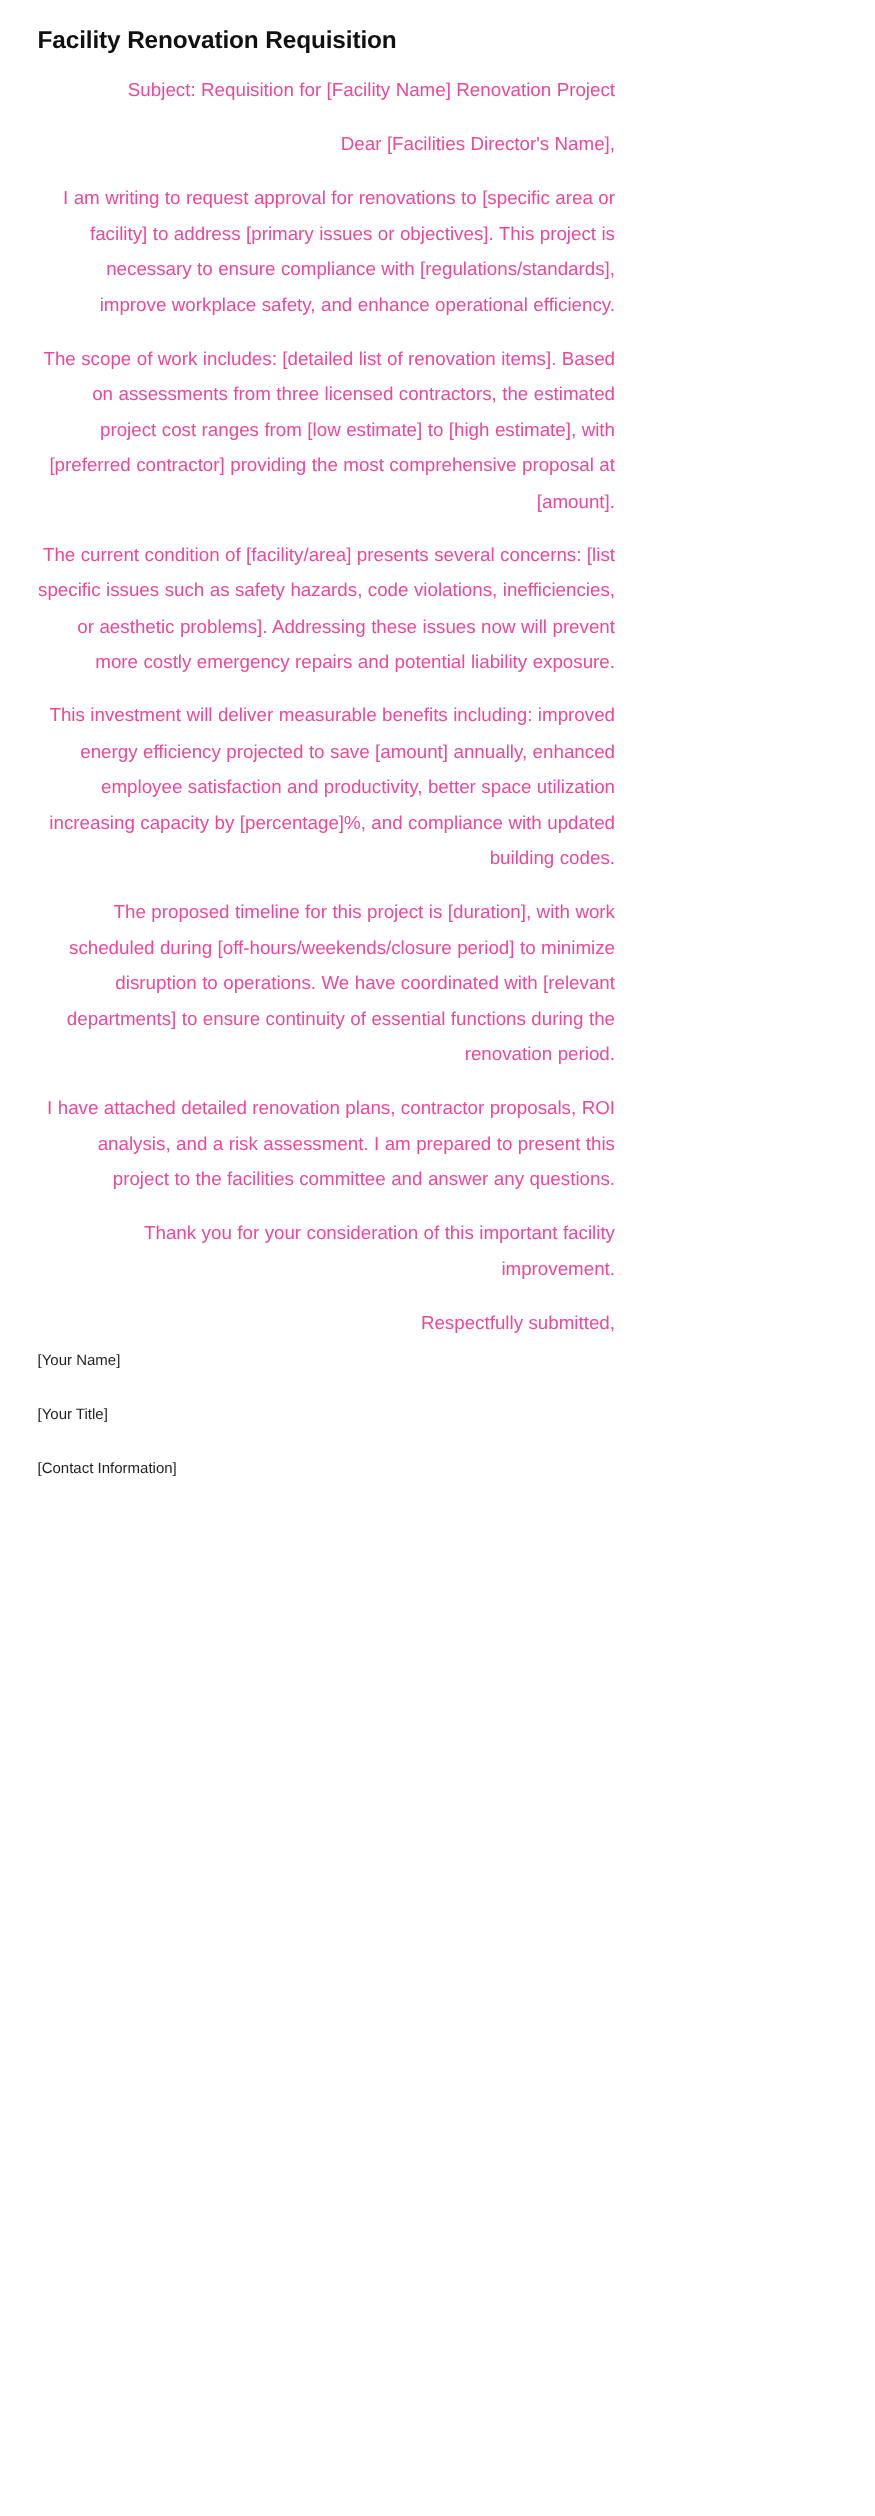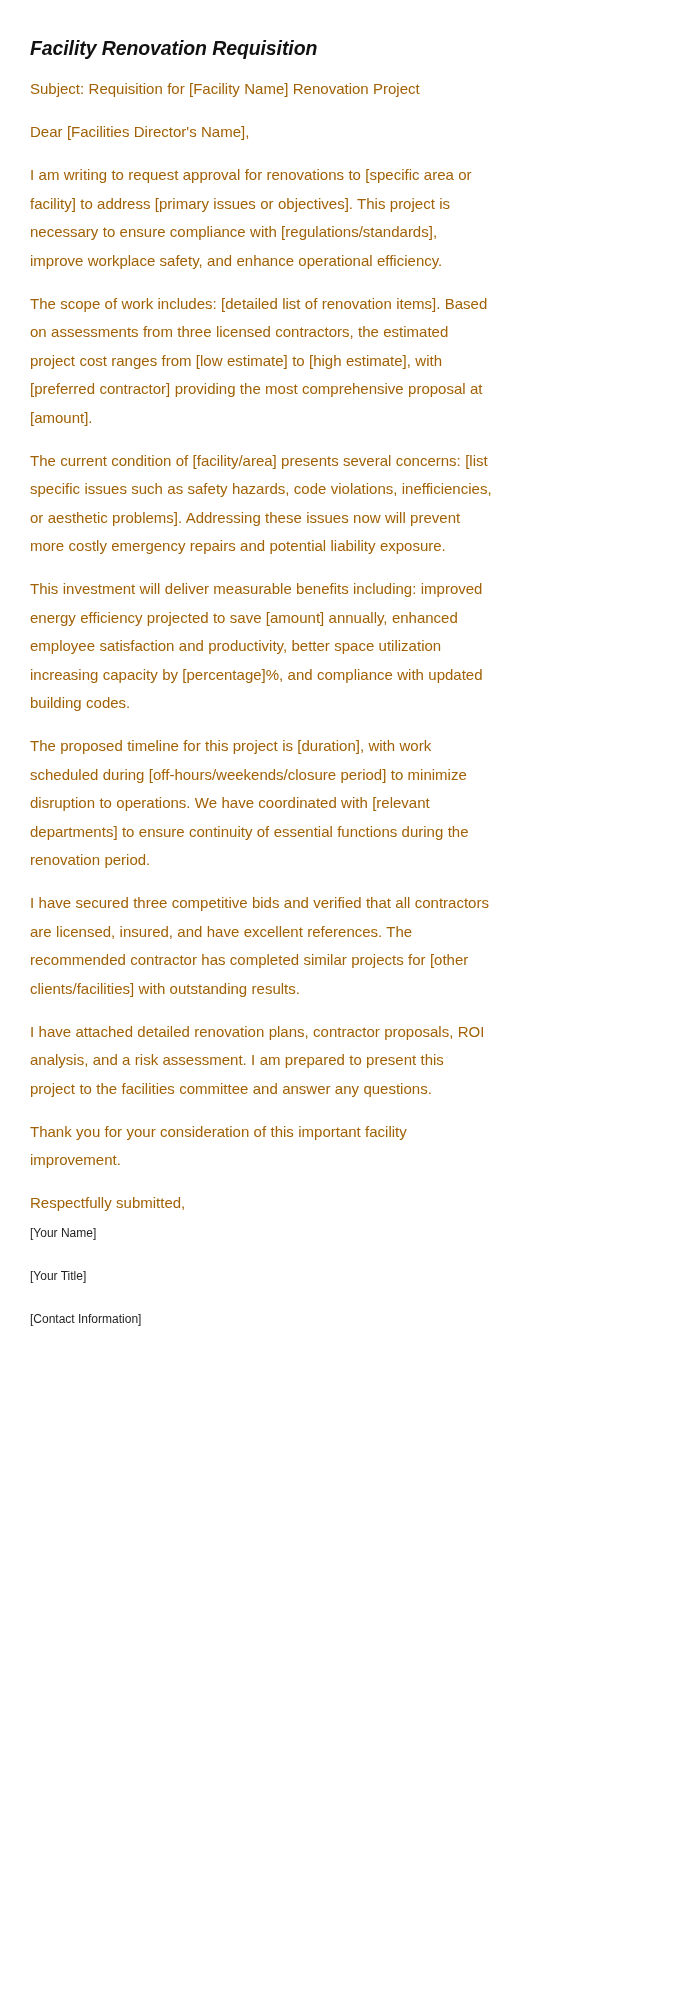--- a/index.html
+++ b/index.html
@@ -23,29 +23,28 @@
   .doc-inner {
     width: 462px;
     margin: 0 0 0 30px;
   }
   .doc-title {
     font-size: 19.5px;
     font-weight: bold;
     line-height: 28px;
     letter-spacing: -0.1px;
     color: #111111;
-    margin: 16px 0 13px 0;
-    font-style: italic;
+    margin: 0 0 13px 0;
   }
   .doc-paragraph {
     font-size: 15px;
     line-height: 28.5px;
-    color: #a16207;
+    color: #ec4899;
     margin: 0 0 14.5px 0;
-    text-align: left;
+    text-align: right;
     word-spacing: 0.2px;
   }
   .doc-paragraph.short {
     margin-bottom: 1px;
   }
   .signature-line {
     font-size: 12px;
     line-height: 28.5px;
     color: #1f1f1f;
     margin: 0 0 14.5px 0;
@@ -69,21 +68,20 @@
     <p class="doc-paragraph">I am writing to request approval for renovations to [specific area or facility] to address [primary issues or objectives]. This project is necessary to ensure compliance with [regulations/standards], improve workplace safety, and enhance operational efficiency.</p>
 
     <p class="doc-paragraph">The scope of work includes: [detailed list of renovation items]. Based on assessments from three licensed contractors, the estimated project cost ranges from [low estimate] to [high estimate], with [preferred contractor] providing the most comprehensive proposal at [amount].</p>
 
     <p class="doc-paragraph">The current condition of [facility/area] presents several concerns: [list specific issues such as safety hazards, code violations, inefficiencies, or aesthetic problems]. Addressing these issues now will prevent more costly emergency repairs and potential liability exposure.</p>
 
     <p class="doc-paragraph">This investment will deliver measurable benefits including: improved energy efficiency projected to save [amount] annually, enhanced employee satisfaction and productivity, better space utilization increasing capacity by [percentage]%, and compliance with updated building codes.</p>
 
     <p class="doc-paragraph">The proposed timeline for this project is [duration], with work scheduled during [off-hours/weekends/closure period] to minimize disruption to operations. We have coordinated with [relevant departments] to ensure continuity of essential functions during the renovation period.</p>
 
-    <p class="doc-paragraph">I have secured three competitive bids and verified that all contractors are licensed, insured, and have excellent references. The recommended contractor has completed similar projects for [other clients/facilities] with outstanding results.</p>
 
 
     <p class="doc-paragraph">I have attached detailed renovation plans, contractor proposals, ROI analysis, and a risk assessment. I am prepared to present this project to the facilities committee and answer any questions.</p>
 
     <p class="doc-paragraph">Thank you for your consideration of this important facility improvement.</p>
 
     <p class="doc-paragraph short">Respectfully submitted,</p>
 
     <p class="signature-line">[Your Name]</p>
 

